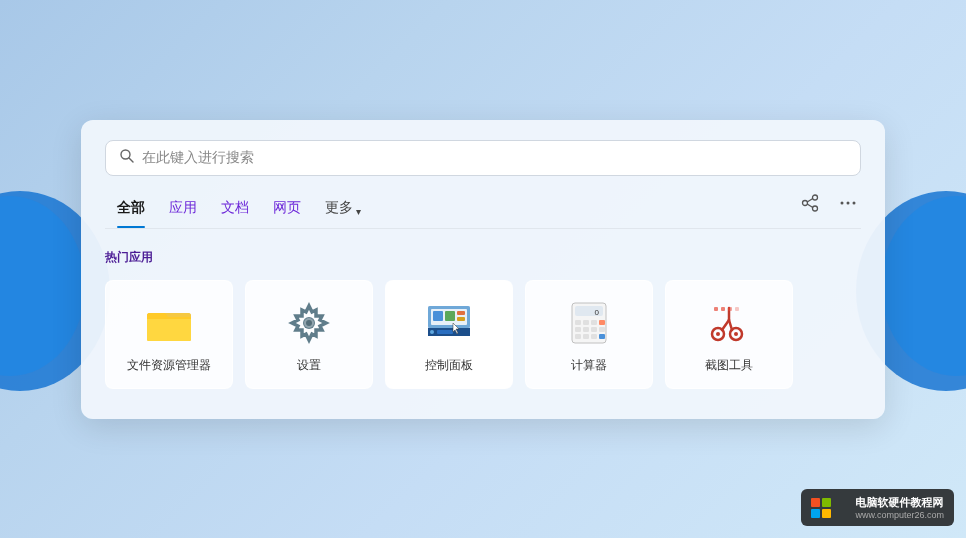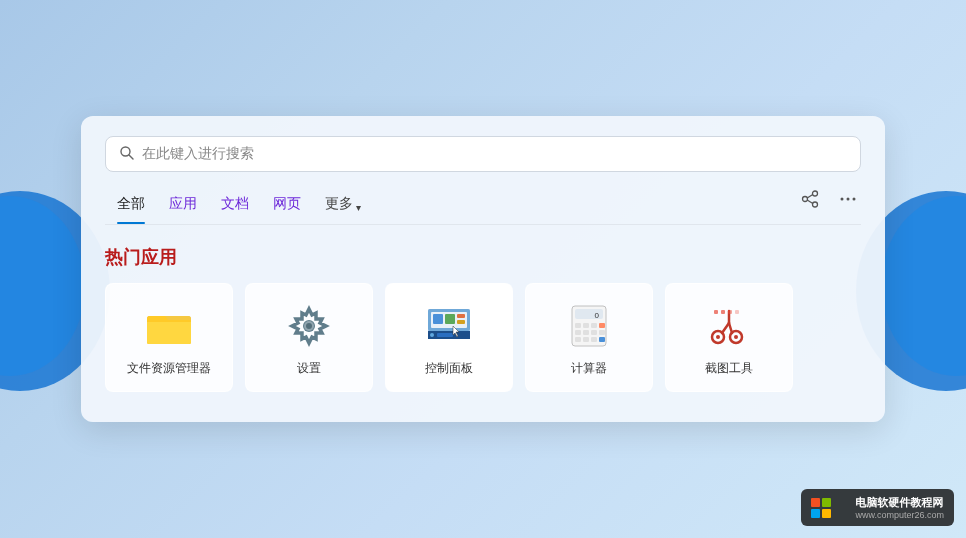--- a/index.html
+++ b/index.html
@@ -63,21 +63,21 @@
       font-size: 14px;
       color: #6d28d9;
       padding: 6px 12px 10px;
       cursor: pointer;
       position: relative;
       white-space: nowrap;
     }
 
     .tab-item.active {
       color: #1a1a1a;
-      font-weight: 400;
+      font-weight: 700;
     }
 
     .tab-item.active::after {
       content: '';
       position: absolute;
       bottom: -1px;
       left: 12px;
       right: 12px;
       height: 2px;
       background: #0078d4;
@@ -111,23 +111,23 @@
       color: #555;
       font-size: 16px;
       cursor: pointer;
       background: none;
       border: none;
       padding: 2px 4px;
     }
 
     
     .section-title {
-      font-size: 18px;
+      font-size: 12px;
       font-weight: 600;
-      color: #b91c1c;
+      color: #4c1d95;
       margin-bottom: 14px;
     }
 
     
     .app-grid {
       display: flex;
       gap: 12px;
     }
 
     .app-card {

